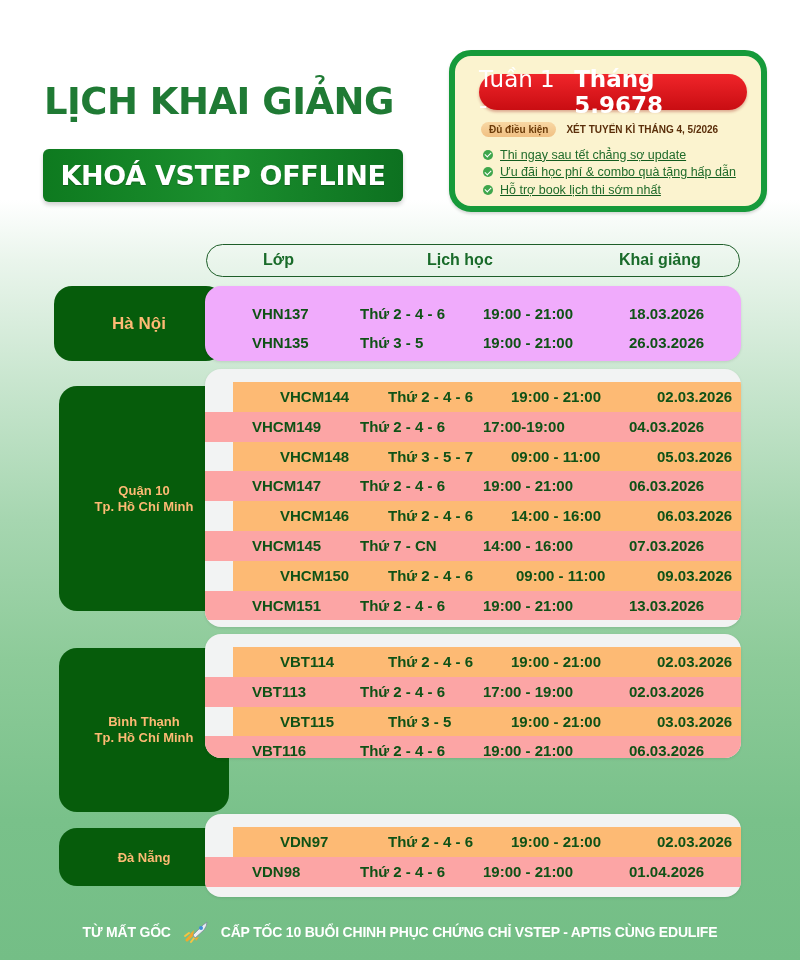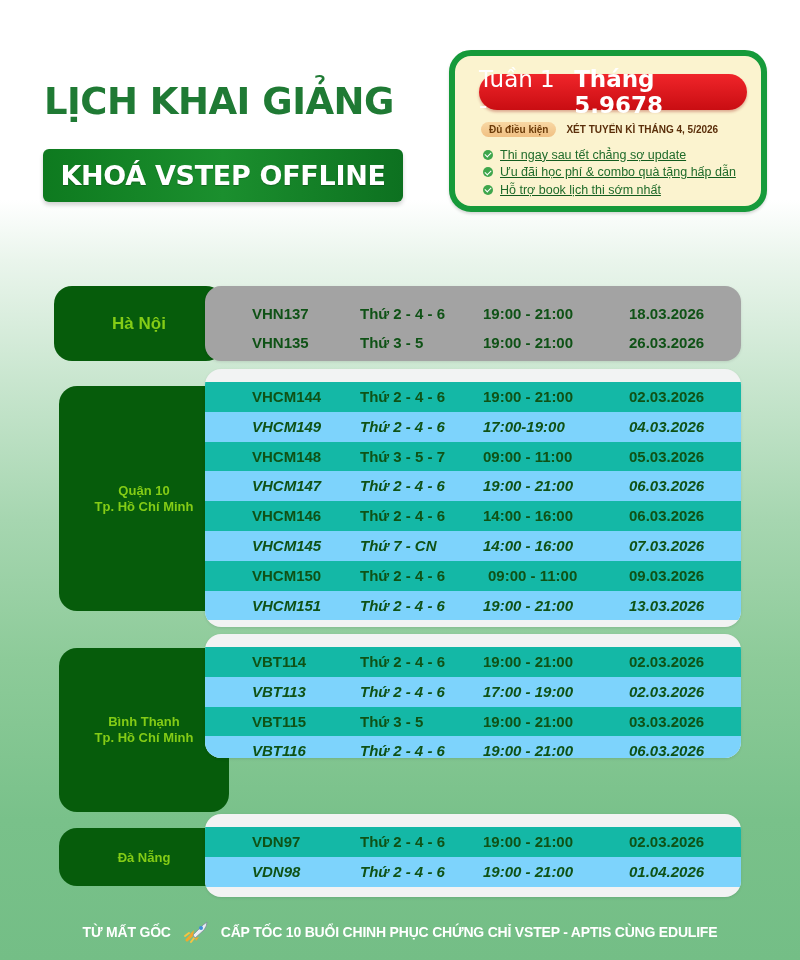--- a/index.html
+++ b/index.html
@@ -78,34 +78,34 @@
     position: absolute; left: 206px; top: 244px; width: 534px; height: 33px;
     border: 1.5px solid #1e5e29; border-radius: 17px;
     font-size: 16px; font-weight: bold; color: #196b2a;
   }
   .col-header span { position: absolute; top: 6px; }
 
   
   .city-box {
     position: absolute; background: #065c0b; border-radius: 18px;
     display: flex; align-items: center; justify-content: center; text-align: center;
-    color: #84cc16; font-weight: bold;
+    color: #fdba74; font-weight: bold;
   }
   .rows-panel {
     position: absolute; left: 205px; width: 536px;
     background: #f2f3f3; border-radius: 16px;
     overflow: hidden;
     box-shadow: 0 1px 3px rgba(0,0,0,0.10);
   }
   .row {
     position: absolute; left: 0; width: 100%; height: 29.8px;
     font-size: 15px; font-weight: bold; color: #0f5216;
   }
-  .row.odd { background: #14b8a6; }
-  .row.even { background: #7dd3fc; font-style: italic; }
+  .row.odd { background: #fdba74; margin-left: 28px; }
+  .row.even { background: #fca5a5; }
   .row span { position: absolute; top: 6px; white-space: nowrap; }
   .c-code { left: 47px; }
   .c-days { left: 155px; }
   .c-time { left: 278px; }
   .c-date { left: 424px; }
 
   
   .footer {
     position: absolute; left: 0; top: 920px; width: 800px; height: 24px;
     display: flex; align-items: center; justify-content: center; gap: 12px;
@@ -141,27 +141,32 @@
           <span class="check-icon"></span>
           <span>Ưu đãi học phí &amp; combo quà tặng hấp dẫn</span>
         </li>
       <li>
           <span class="check-icon"></span>
           <span>Hỗ trợ book lịch thi sớm nhất</span>
         </li>
     </ul>
   </div>
 
+  <div class="col-header">
+    <span style="left:56px">Lớp</span>
+    <span style="left:220px">Lịch học</span>
+    <span style="left:412px">Khai giảng</span>
+  </div>
 
   <div class="city-box" style="left:54px; top:286px; width:170px; height:75px; font-size:17px;">
     <div>
       <div>Hà Nội</div>
     </div>
   </div>
-  <div class="rows-panel" style="top:286px; height:75px; background:#a3a3a3;">
+  <div class="rows-panel" style="top:286px; height:75px; background:#f0abfc;">
     <div class="row" style="top:13px; background:transparent;">
       <span class="c-code">VHN137</span>
       <span class="c-days">Thứ 2 - 4 - 6</span>
       <span class="c-time">19:00 - 21:00</span>
       <span class="c-date">18.03.2026</span>
     </div>
     <div class="row" style="top:42px; background:transparent;">
       <span class="c-code">VHN135</span>
       <span class="c-days">Thứ 3 - 5</span>
       <span class="c-time">19:00 - 21:00</span>

